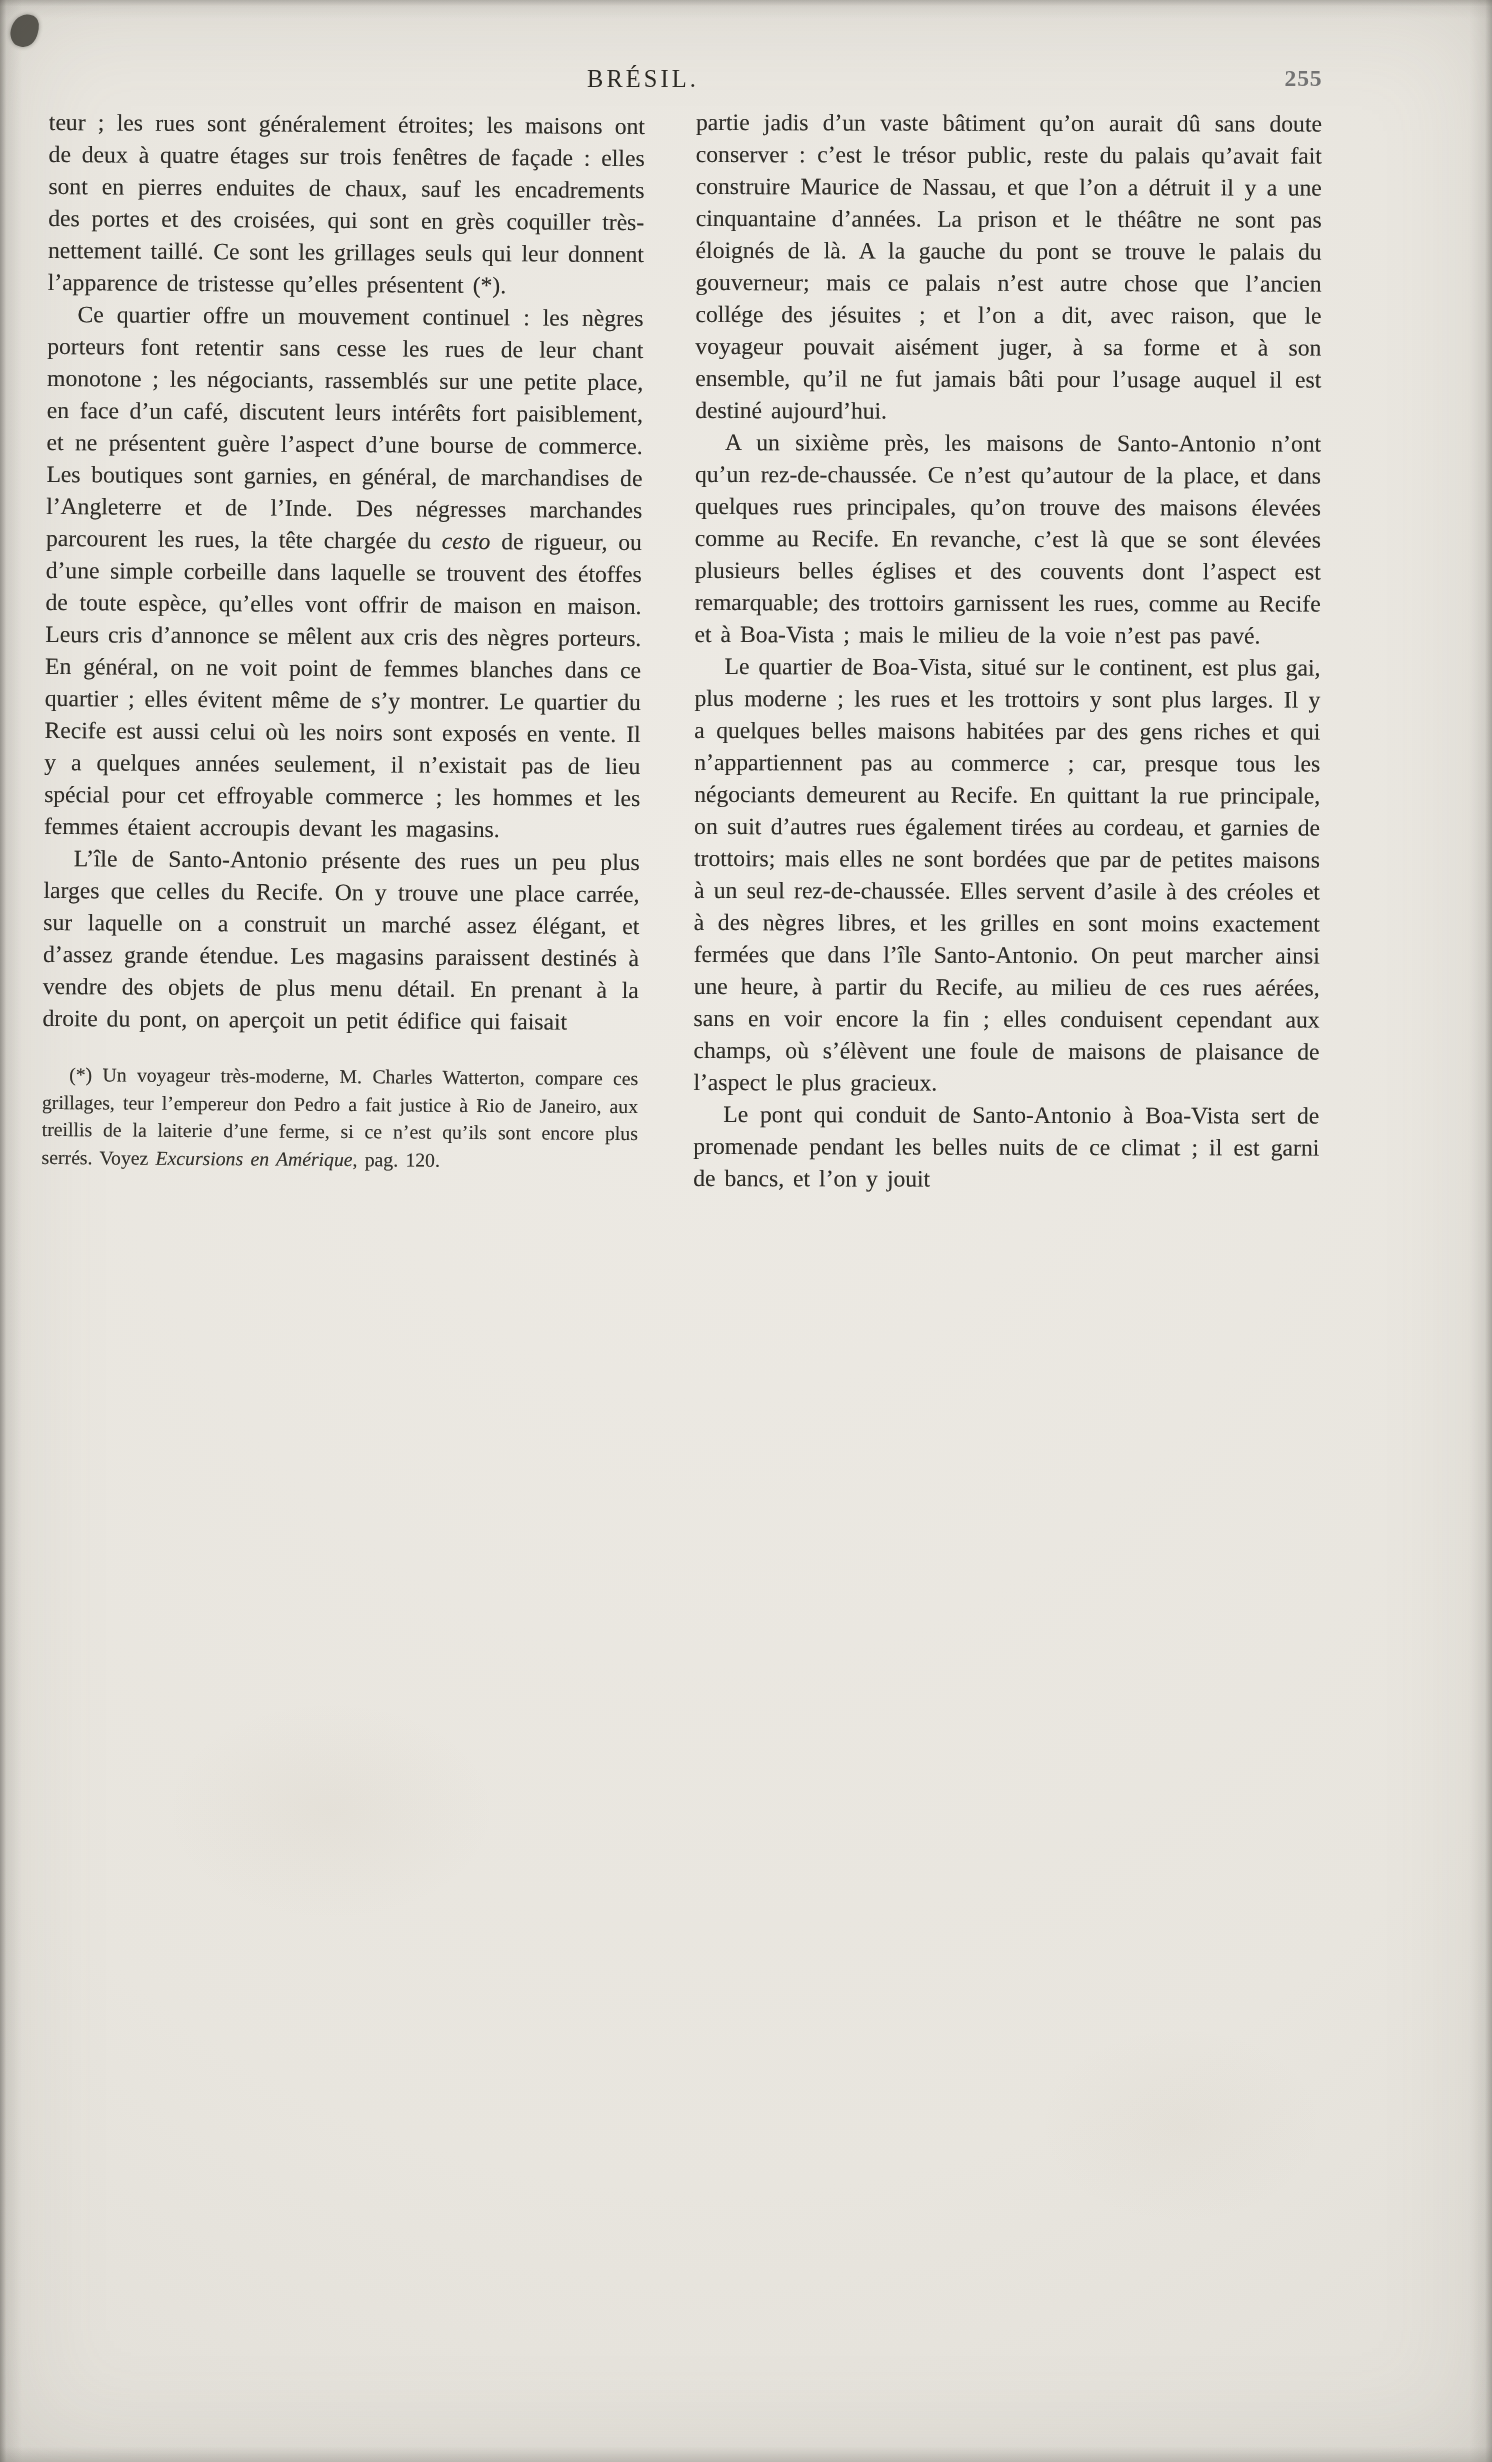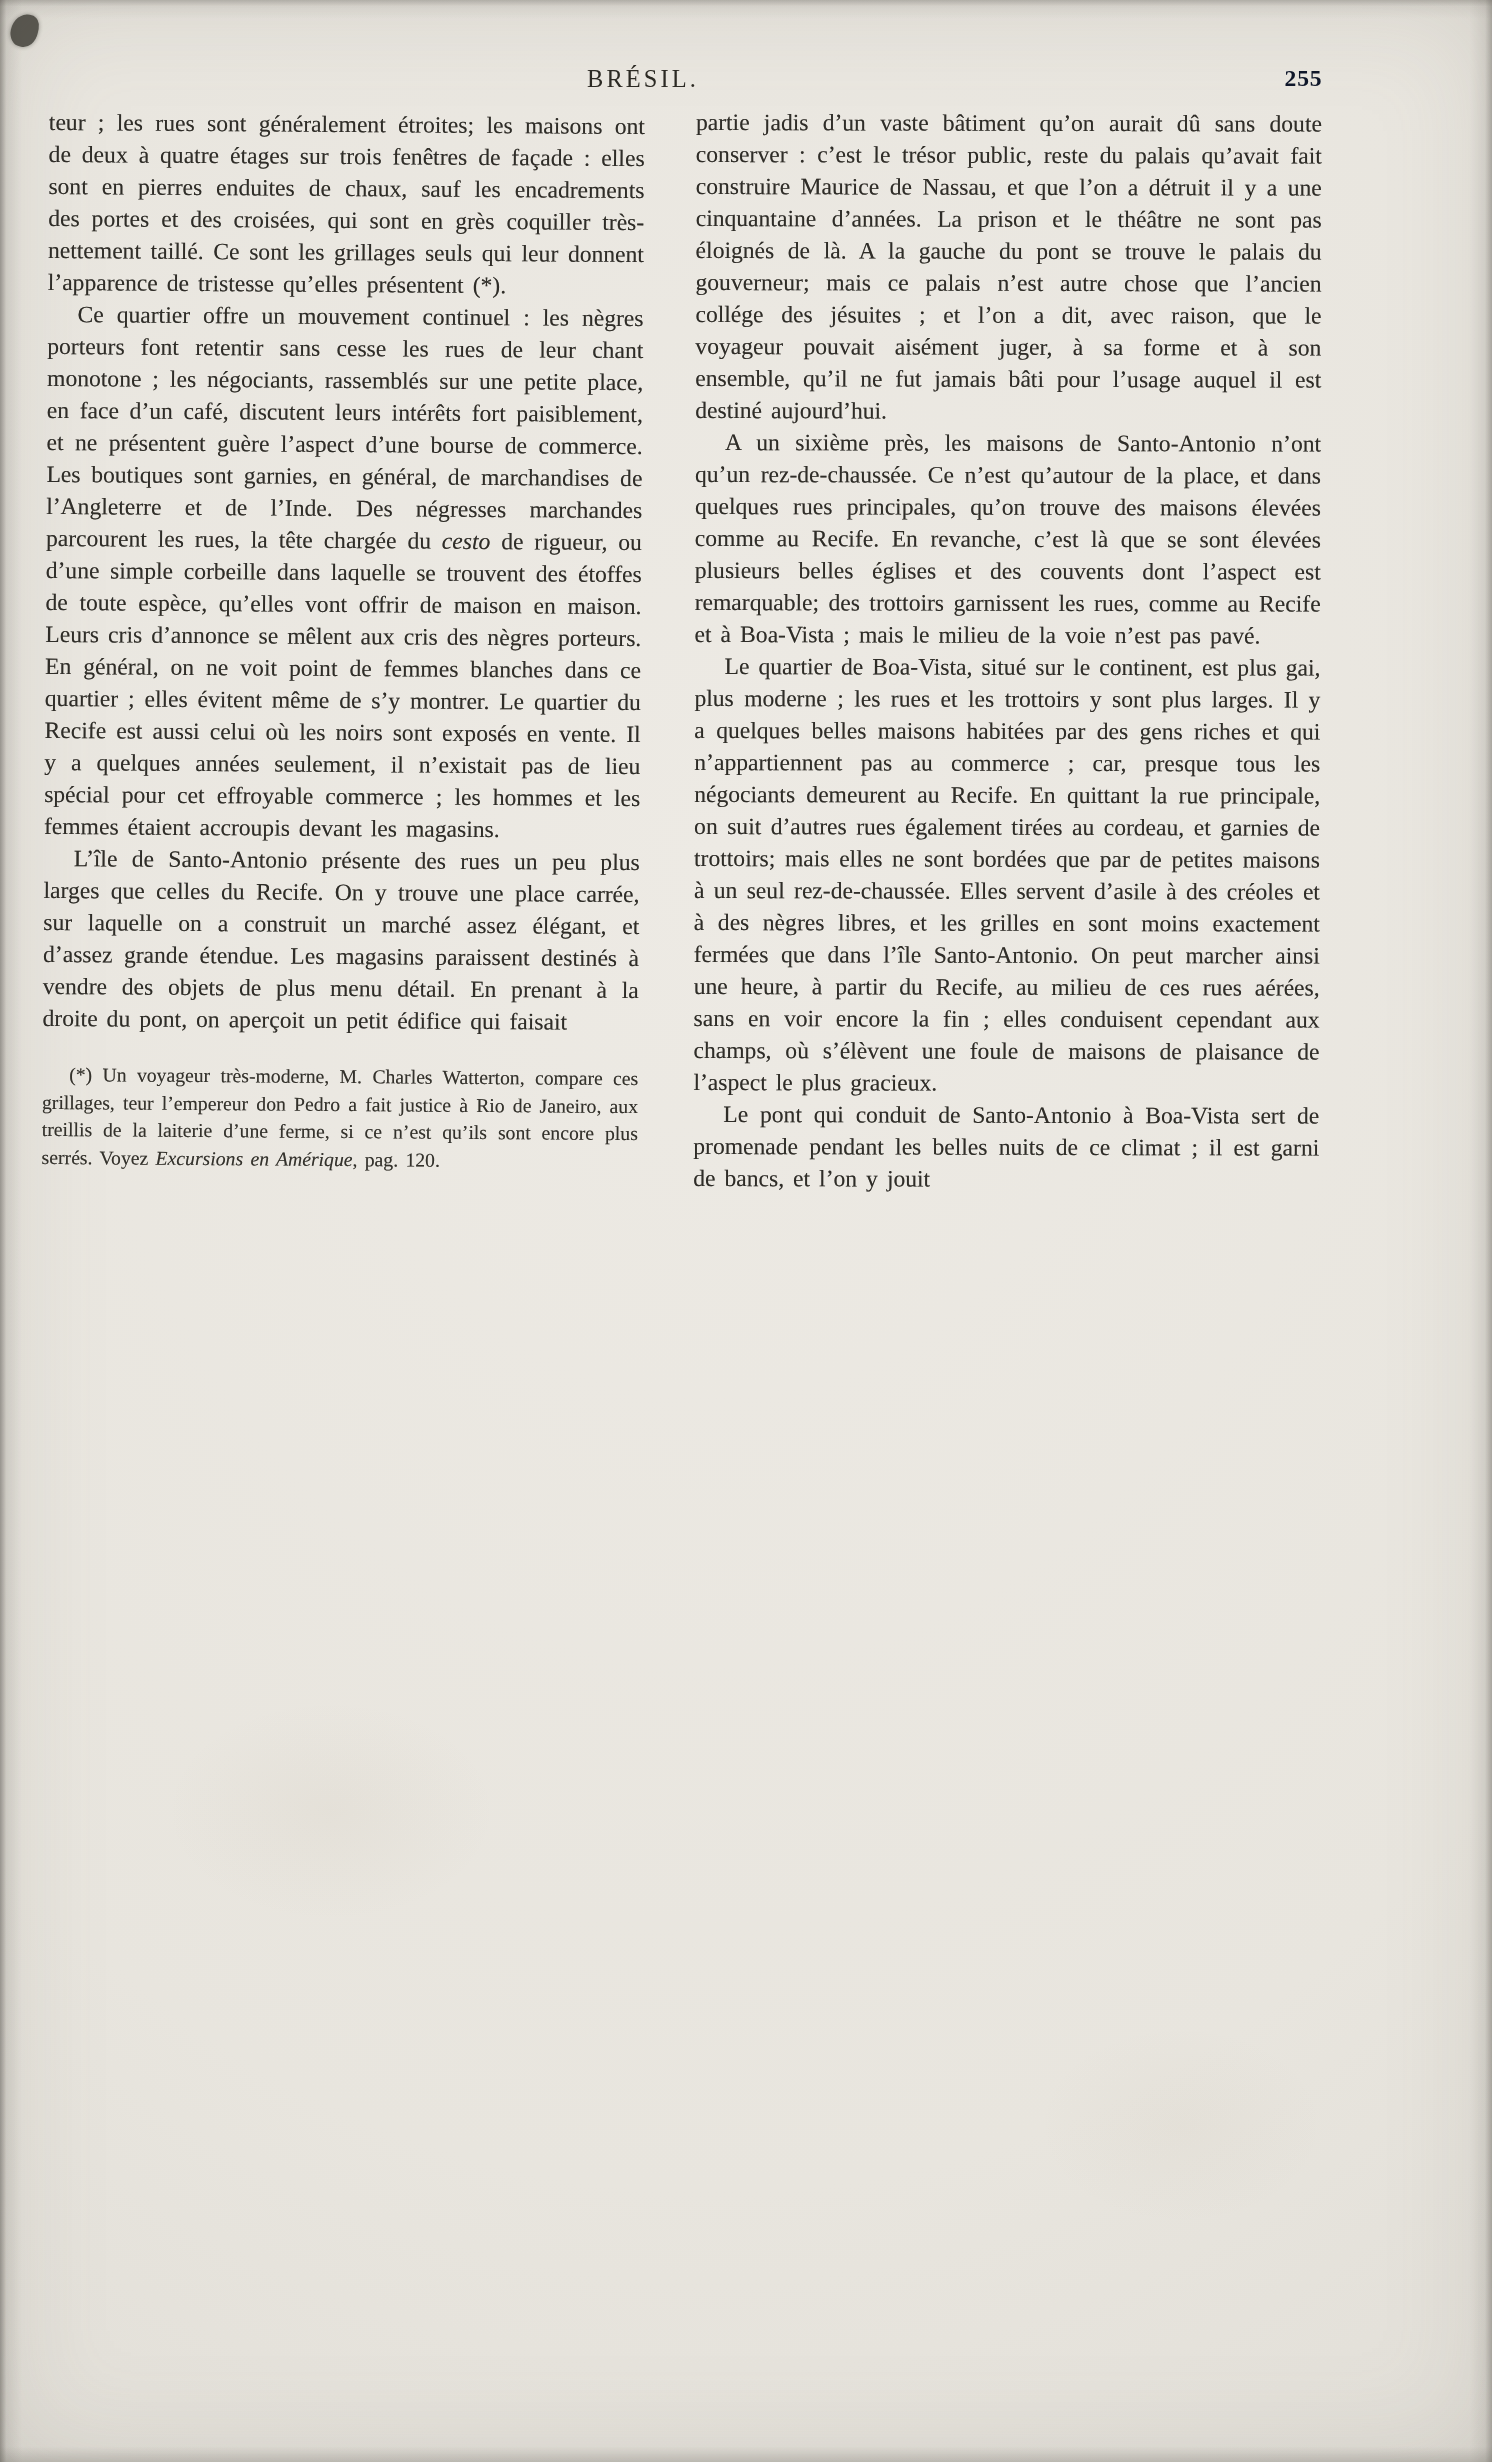--- a/index.html
+++ b/index.html
@@ -65,21 +65,21 @@
     letter-spacing: 3.1px;
     color: #2c2a24;
   }
   .page-number {
     position: absolute;
     right: 1.6px;
     top: 0;
     font-size: 23.6px;
     font-weight: bold;
     letter-spacing: 0.8px;
-    color: #0f172a;
+    color: #737373;
   }
 
   .columns {
     position: relative;
     margin-top: 12.6px;
   }
 
   .column {
     position: absolute;
     top: 0;

